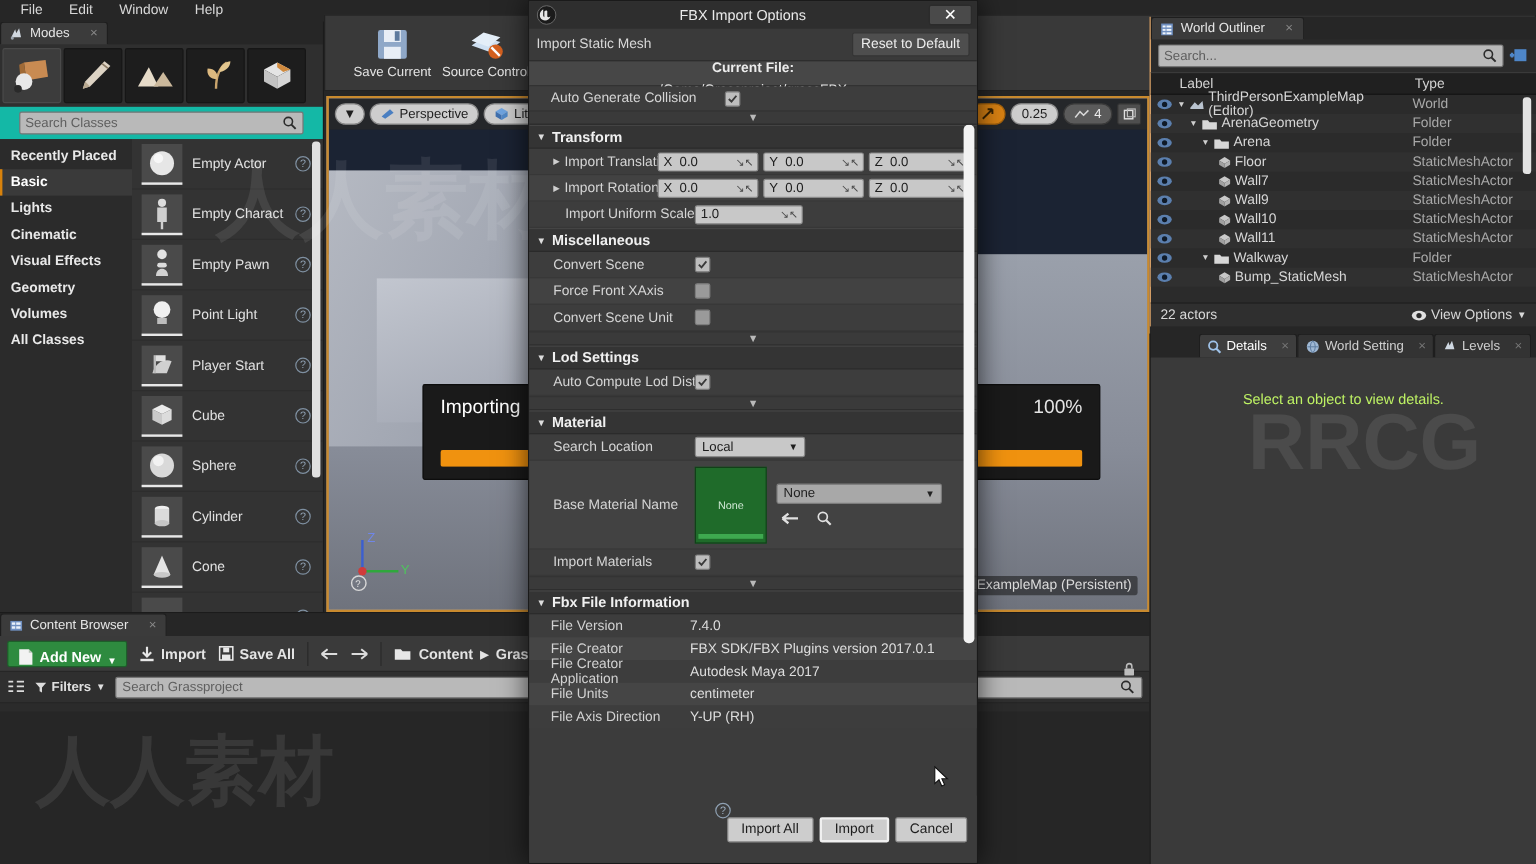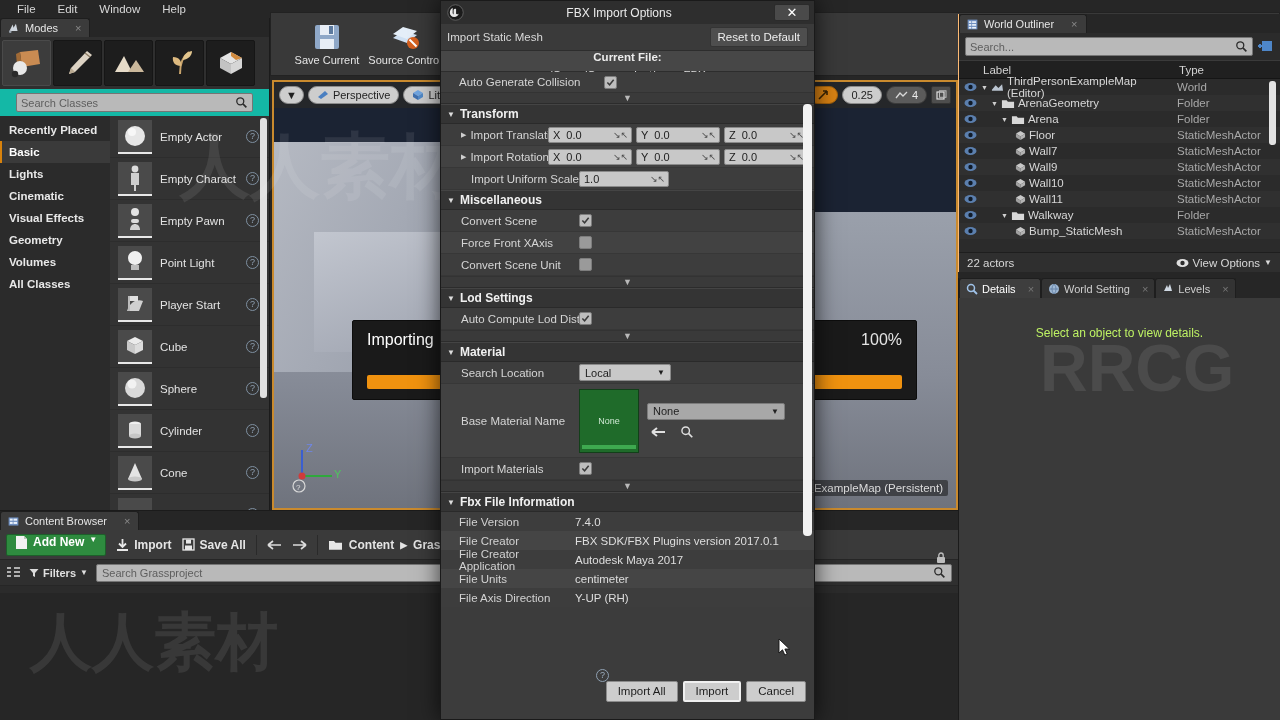--- a/index.html
+++ b/index.html
@@ -167,21 +167,21 @@
   .cbrowser {
     position: absolute; top: 510px; left: 0; width: 958px; height: 210px;
     background: #2b2b2b; border-top: 1px solid #1b1b1b;
   }
   .cb-toolbar {
     height: 30px; display: flex; align-items: center; gap: 10px; padding: 0 6px;
     background: #3a3a3a; border-bottom: 1px solid #262626;
   }
   .addnew {
     height: 22px; background: #2e8b3f; border: 1px solid #1d5f2a; border-radius: 2px;
-    display: flex; align-items: flex-start; gap: 5px; padding: 0 8px;
+    display: flex; align-items: flex-end; gap: 5px; padding: 0 8px;
     font-size: 12px; font-weight: bold; color: #fff;
   }
   .cb-btn { display: flex; align-items: center; gap: 5px; font-size: 12px; font-weight: bold; color: #e5e5e5; }
   .cb-sep { width: 1px; height: 20px; background: #2a2a2a; }
   .crumb { display: flex; align-items: center; gap: 6px; font-size: 12px; font-weight: bold; color: #e4e4e4; }
   .cb-filters {
     height: 26px; display: flex; align-items: center; gap: 8px; padding: 0 6px;
     background: #2f2f2f; border-bottom: 1px solid #262626;
   }
   .filter-btn { display: flex; align-items: center; gap: 4px; font-size: 11px; color: #e0e0e0; font-weight: bold; }
@@ -234,21 +234,21 @@
   .details {
     position: absolute; top: 278px; right: 0; width: 322px; height: 442px;
     background: #2b2b2b; border-left: 1px solid #1b1b1b;
   }
   .det-tabs { display: flex; align-items: flex-end; height: 20px; background: #262626; }
   .det-tab {
     height: 20px; display: flex; align-items: center; gap: 4px; padding: 0 6px;
     font-size: 11px; color: #cfcfcf; background: #333; border: 1px solid #1e1e1e;
     border-bottom: none; border-top-left-radius: 3px; border-top-right-radius: 3px;
   }
-  .det-tab.active { background: #3e3e3e; color: #fff; }
+  .det-tab.active { background: #3e3e3e; color: #fff; margin-left: 40px; }
   .det-tab .x { color: #777; margin-left: 8px; }
   .det-body {
     position: absolute; top: 20px; left: 0; right: 0; bottom: 0; background: #3a3a3a;
     display: flex; justify-content: center; padding-top: 28px;
   }
   .det-msg { font-size: 12px; color: #bef264; }
 
   
   .dialog {
     position: absolute; left: 440px; top: 0; width: 375px; height: 720px;

